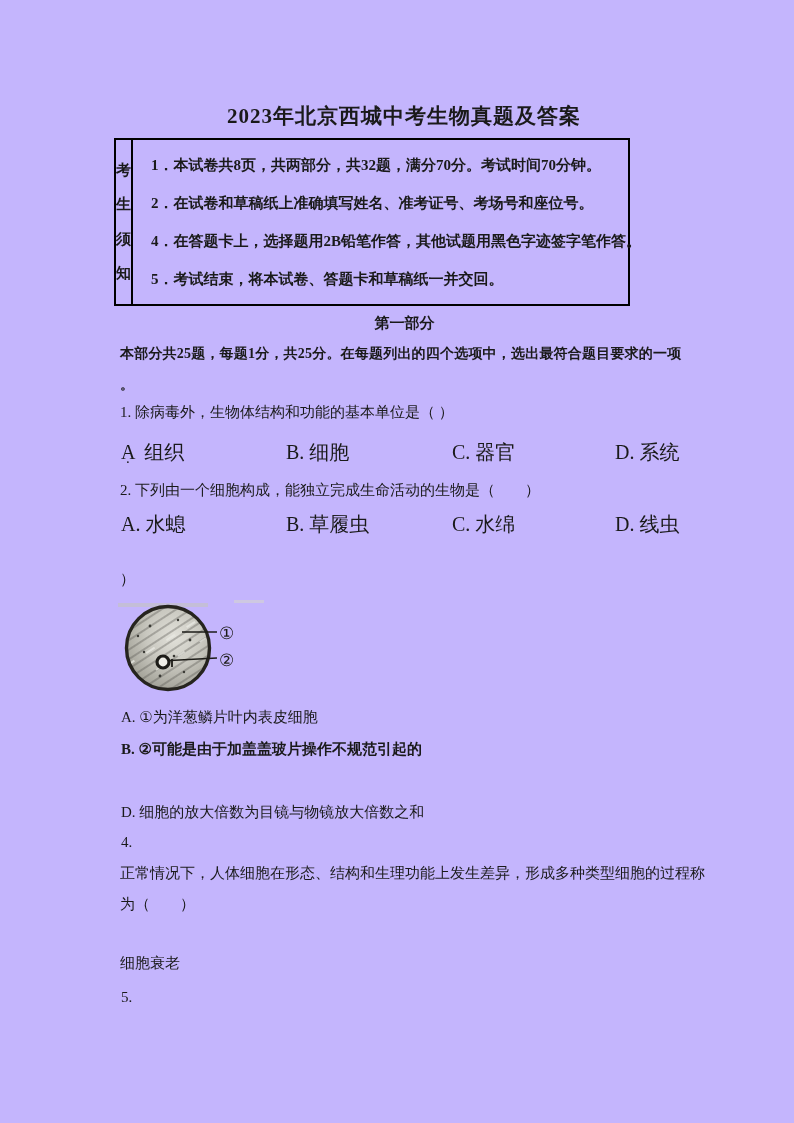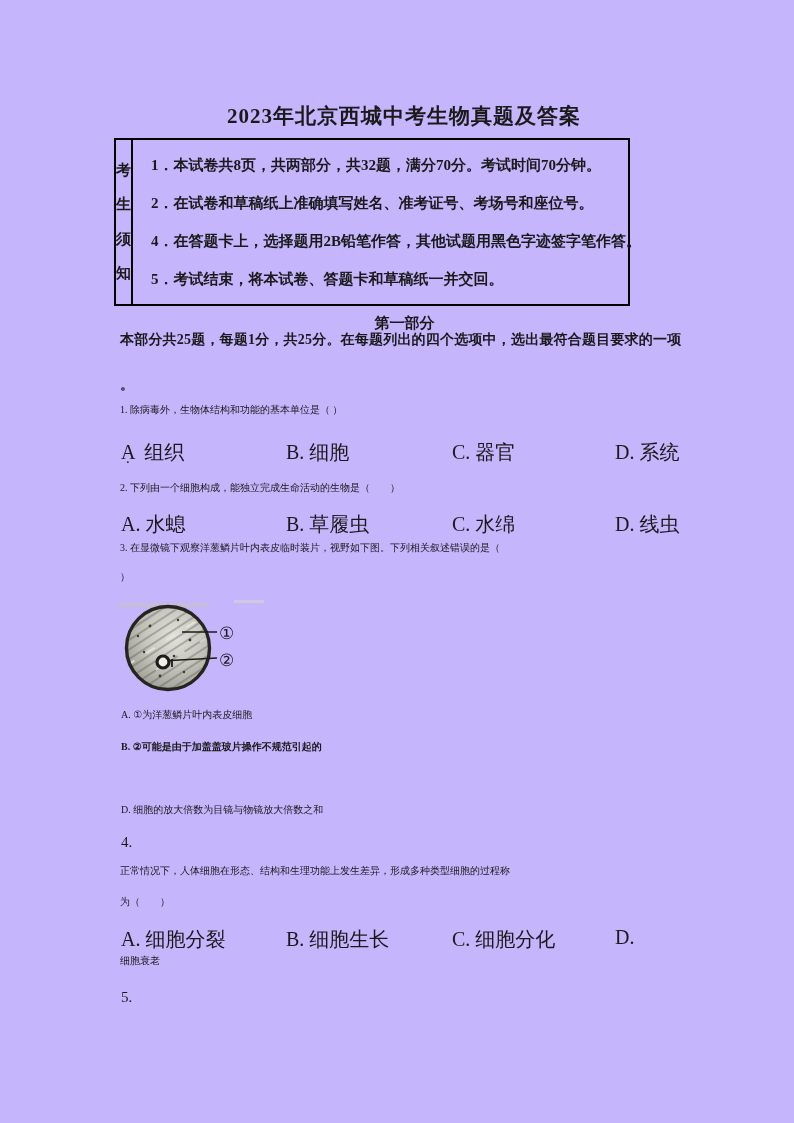--- a/index.html
+++ b/index.html
@@ -16,21 +16,21 @@
   .notice-side{width:34px;border-right:2px solid #000;box-sizing:border-box;
     display:flex;flex-direction:column;justify-content:space-evenly;align-items:center;
     padding:6px 0;font-size:15px;font-weight:bold;}
   .notice-items{flex:1;display:flex;flex-direction:column;justify-content:space-around;
     padding:6px 6px 6px 18px;font-size:15px;font-weight:bold;}
   .notice-items div{white-space:pre;}
   
   .section-heading{top:314px;left:0;width:100%;text-align:center;padding-left:15px;box-sizing:border-box;
     font-size:15px;font-weight:bold;}
   .intro{font-size:14px;font-weight:bold;letter-spacing:0.2px;}
-  .body-line{font-size:10px;}
+  .body-line{font-size:15px;}
   .qnum{font-size:15px;}
   .opt-row{position:absolute;left:120px;width:560px;height:20px;}
   .opt{position:absolute;top:0;font-size:20px;white-space:pre;}
   .col-a{left:1px;} .col-b{left:166px;} .col-c{left:332px;} .col-d{left:495px;}
   .stray-dot{font-size:15px;}
   .artifact{position:absolute;}
   .figure-wrap{position:absolute;left:116px;top:596px;width:150px;height:104px;}
 </style>
 </head>
 <body>
@@ -49,41 +49,40 @@
     <div class="notice-items">
       <div>1．本试卷共8页，共两部分，共32题，满分70分。考试时间70分钟。</div>
       <div>2．在试卷和草稿纸上准确填写姓名、准考证号、考场号和座位号。</div>
       <div>4．在答题卡上，选择题用2B铅笔作答，其他试题用黑色字迹签字笔作答。</div>
       <div>5．考试结束，将本试卷、答题卡和草稿纸一并交回。</div>
     </div>
   </div>
 
   <div class="abs section-heading">第一部分</div>
 
-  <div class="abs intro" style="left:120px;top:331px;text-align:right;">本部分共25题，每题1分，共25分。在每题列出的四个选项中，选出最符合题目要求的一项</div>
+  <div class="abs intro" style="left:120px;top:345px;text-align:right;">本部分共25题，每题1分，共25分。在每题列出的四个选项中，选出最符合题目要求的一项</div>
   <div class="abs intro" style="left:120px;top:376px;">。</div>
 
   <div class="abs body-line" style="left:120px;top:403px;">1. 除病毒外，生物体结构和功能的基本单位是（ ）</div>
   <div class="opt-row" style="top:439px;">
     <span class="opt col-a">A  组织</span>
     <span class="opt col-b">B. 细胞</span>
     <span class="opt col-c">C. 器官</span>
     <span class="opt col-d">D. 系统</span>
   </div>
   <div class="abs stray-dot" style="left:126px;top:450px;">.</div>
 
   <div class="abs body-line" style="left:120px;top:481px;">2. 下列由一个细胞构成，能独立完成生命活动的生物是（　　）</div>
   <div class="opt-row" style="top:511px;">
     <span class="opt col-a">A. 水螅</span>
     <span class="opt col-b">B. 草履虫</span>
     <span class="opt col-c">C. 水绵</span>
     <span class="opt col-d">D. 线虫</span>
   </div>
 
-  <div class="abs body-line" style="left:120px;top:541px;">3. 在显微镜下观察洋葱鳞片叶内表皮临时装片，视野如下图。下列相关叙述错误的是（</div>
   <div class="abs body-line" style="left:120px;top:570px;">）</div>
 
   <div class="artifact" style="left:118px;top:603px;width:90px;height:4px;background:#c4c4bf;opacity:.6;"></div>
   <div class="artifact" style="left:234px;top:600px;width:30px;height:3px;background:#d6d6d1;opacity:.6;"></div>
 
   <div class="figure-wrap">
     <svg width="150" height="104" viewBox="0 0 150 104">
       <defs>
         <radialGradient id="fieldGrad" cx="0.58" cy="0.36" r="0.75">
           <stop offset="0%" stop-color="#e2e1da"></stop>
@@ -125,23 +124,17 @@
     </svg>
   </div>
 
   <div class="abs body-line" style="left:121px;top:708px;">A. ①为洋葱鳞片叶内表皮细胞</div>
   <div class="abs body-line" style="left:121px;top:740px;font-weight:bold;">B. ②可能是由于加盖盖玻片操作不规范引起的</div>
   <div class="abs body-line" style="left:121px;top:803px;">D. 细胞的放大倍数为目镜与物镜放大倍数之和</div>
 
   <div class="abs qnum" style="left:121px;top:834px;">4.</div>
   <div class="abs body-line" style="left:120px;top:864px;">正常情况下，人体细胞在形态、结构和生理功能上发生差异，形成多种类型细胞的过程称</div>
   <div class="abs body-line" style="left:120px;top:895px;">为（　　）</div>
-  <div class="opt-row" style="top:926px;">
-    <span class="opt col-a">A. 细胞分裂</span>
-    <span class="opt col-b">B. 细胞生长</span>
-    <span class="opt col-c">C. 细胞分化</span>
-    <span class="opt col-d">D.</span>
-  </div>
   <div class="abs body-line" style="left:120px;top:954px;text-align:center;">细胞衰老</div>
 
   <div class="abs qnum" style="left:121px;top:989px;">5.</div>
 
 </div>
 
 </body></html>

